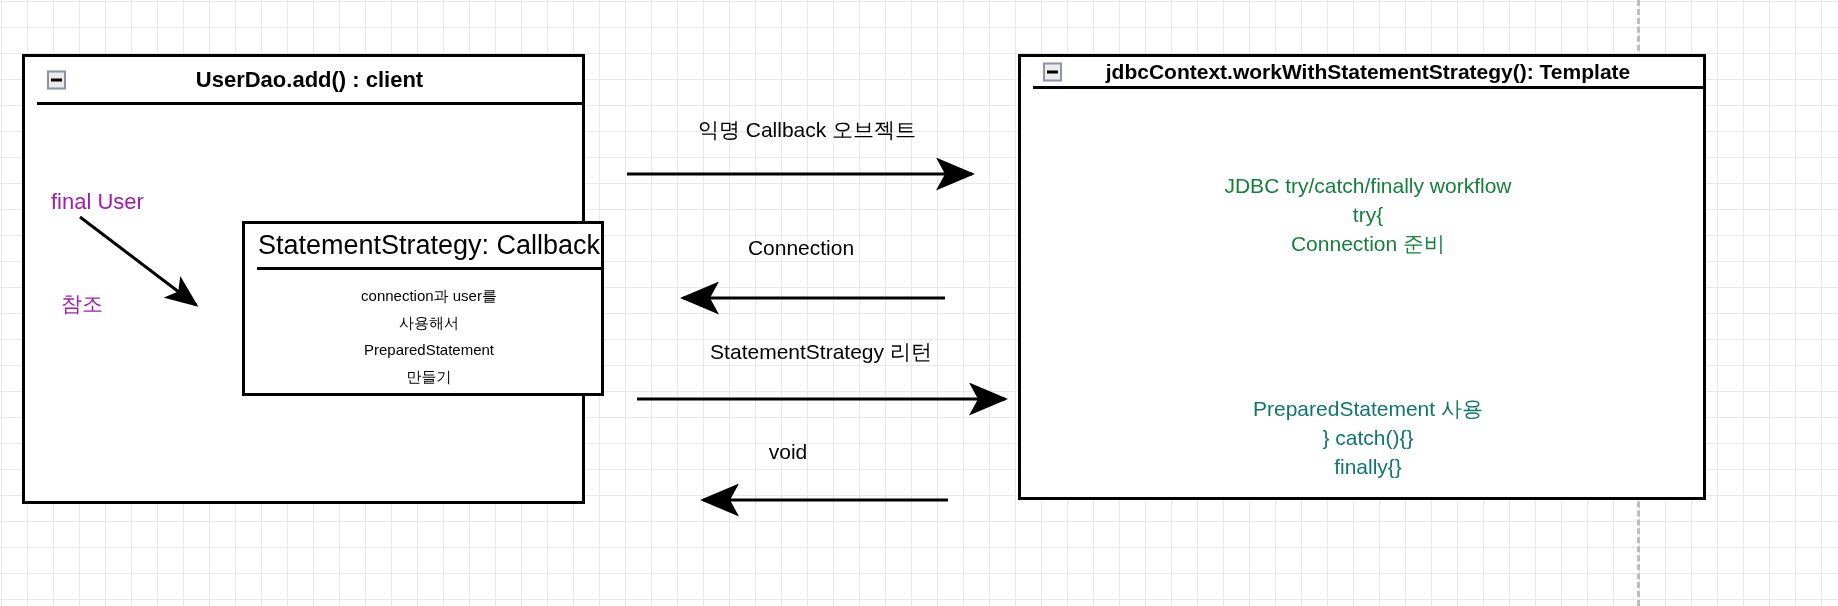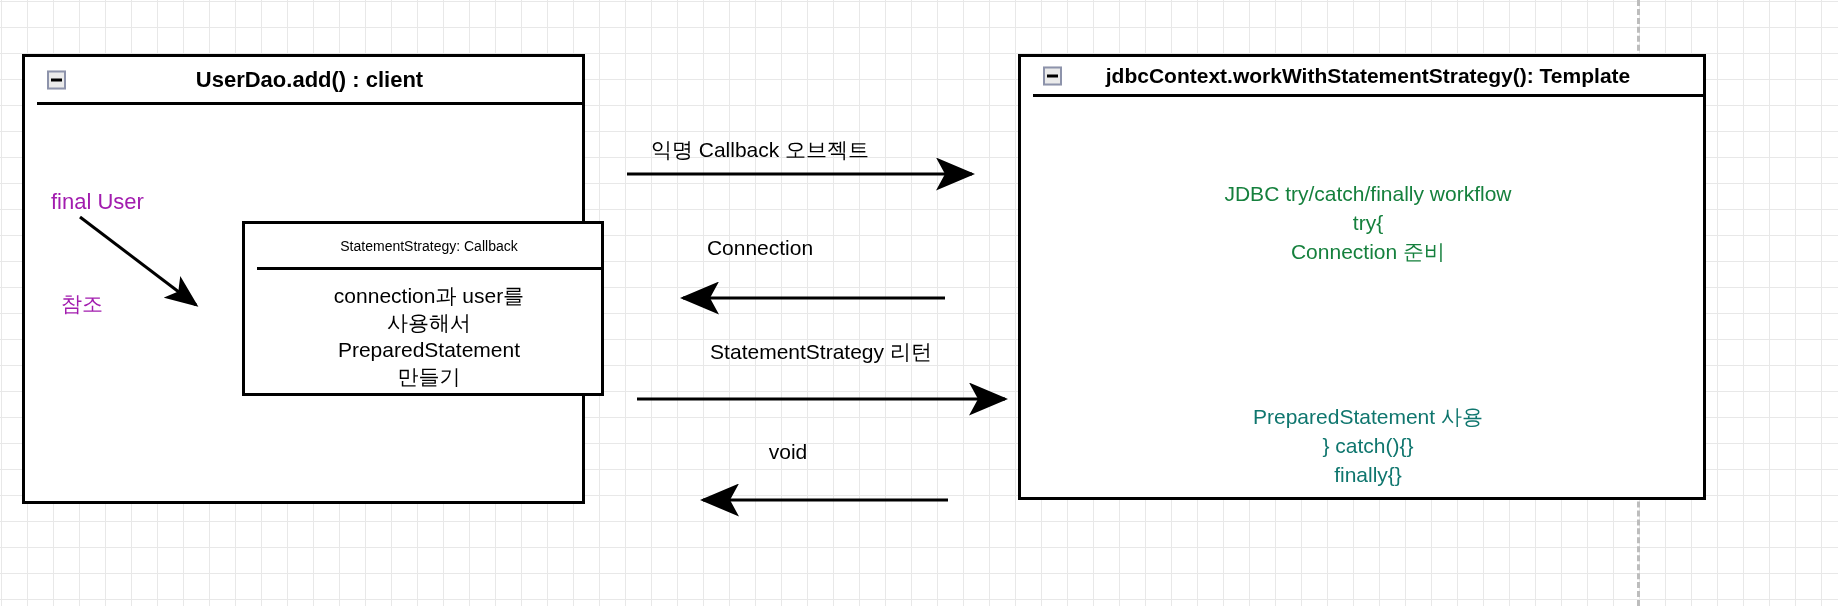--- a/index.html
+++ b/index.html
@@ -83,30 +83,30 @@
     background: #000000;
   }
 
   
   #client-box { left: 22px; top: 54px; width: 563px; height: 450px; }
   #client-box .uml-header { height: 48px; font-size: 22px; }
   #client-box .uml-body { height: 399px; }
 
   
   #template-box { left: 1018px; top: 54px; width: 688px; height: 446px; }
-  #template-box .uml-header { height: 40px; font-size: 21px; }
+  #template-box .uml-header { height: 32px; font-size: 21px; }
   #template-box .uml-body { height: 395px; }
 
   
   #callback-box { left: 242px; top: 221px; width: 362px; height: 175px; }
-  #callback-box .uml-header { height: 46px; font-size: 14px; font-weight: normal; }
+  #callback-box .uml-header { height: 46px; font-size: 27px; font-weight: normal; }
   #callback-box .uml-body {
     height: 126px;
     text-align: center;
-    font-size: 21px;
+    font-size: 15px;
     line-height: 27px;
     padding-top: 12px;
   }
 
   
   .free-text {
     position: absolute;
     color: #a21caf;
     white-space: pre;
   }
@@ -202,31 +202,31 @@
     <div class="uml-body">
       <div id="template-text-top">JDBC try/catch/finally workflow
 try{
 Connection 준비</div>
       <div id="template-text-bottom">PreparedStatement 사용
 } catch(){}
 finally{}</div>
     </div>
   </div>
 
-  <span class="msg-label" style="left:760px; top:116px;margin-top:20px;">익명 Callback 오브젝트</span>
+  <span class="msg-label" style="left:807px; top:116px;">익명 Callback 오브젝트</span>
   <svg class="msg-svg" style="left:627px; top:163px;" width="360" height="22" viewBox="0 0 360 22">
     <defs>
       <marker id="head-r0" markerWidth="13" markerHeight="11" refX="12" refY="5.5" orient="auto">
         <path d="M0,0 L13,5.5 L0,11 L3,5.5 z" fill="#000000"></path>
       </marker>
     </defs>
     <line x1="0" y1="11" x2="345" y2="11" stroke="#000000" stroke-width="3" marker-end="url(#head-r0)"></line>
   </svg>
 
-  <span class="msg-label" style="left:760px; top:236px;">Connection</span>
+  <span class="msg-label" style="left:801px; top:236px;">Connection</span>
   <svg class="msg-svg" style="left:670px; top:287px;" width="280" height="22" viewBox="0 0 280 22">
     <defs>
       <marker id="head-l1" markerWidth="13" markerHeight="11" refX="12" refY="5.5" orient="auto">
         <path d="M0,0 L13,5.5 L0,11 L3,5.5 z" fill="#000000"></path>
       </marker>
     </defs>
     <line x1="275" y1="11" x2="13" y2="11" stroke="#000000" stroke-width="3" marker-end="url(#head-l1)"></line>
   </svg>
 
   <span class="msg-label" style="left:821px; top:338px;">StatementStrategy 리턴</span>

